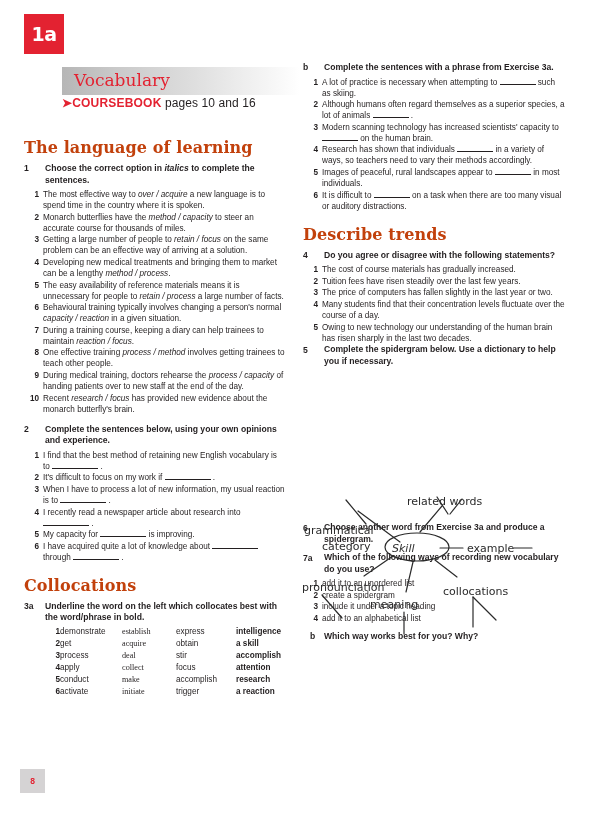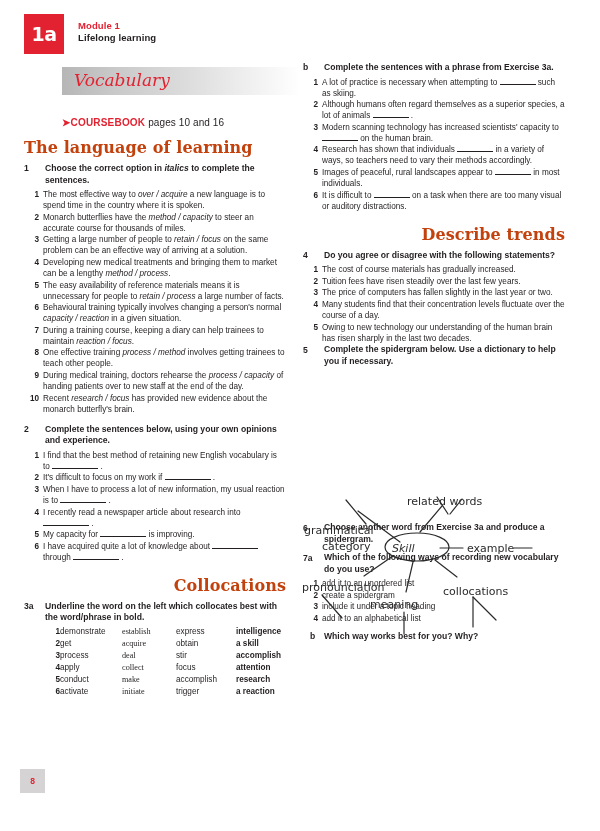--- a/index.html
+++ b/index.html
@@ -24,37 +24,37 @@
   .modtext .m1{color:#e32231;font-weight:bold;font-size:9.5px;letter-spacing:.1px;}
   .modtext .m2{color:#231f20;font-weight:bold;font-size:9.5px;letter-spacing:.1px;}
 
   
   .banner{
     position:absolute;left:62px;top:67px;width:238px;height:28px;
     background:linear-gradient(to right,#b6b6b6 0%,#c9c9c9 22%,#dcdcdc 52%,#efefef 78%,#ffffff 100%);
   }
   .banner span{
     position:absolute;left:12px;top:3px;
-    color:#e32231;font-family:"DejaVu Serif", serif;font-size:17px;font-weight:normal;font-style:italic;
-  }
-  .cbook{position:absolute;left:62px;top:117px;font-size:10px;letter-spacing:.1px;}
+    color:#e32231;font-family:"DejaVu Serif", serif;font-size:17px;font-weight:normal;
+  }
+  .cbook{position:absolute;left:62px;top:96px;font-size:12px;letter-spacing:.1px;}
   .cbook .arrow{color:#e32231;font-weight:bold;}
   .cbook .cb{color:#e32231;font-weight:bold;letter-spacing:.2px;}
   .cbook .pg{color:#231f20;}
 
   
   .col{position:absolute;width:262px;}
   .colL{left:24px;top:126px;}
   .colR{left:303px;top:62px;}
 
   h2.sec{
     color:#c2410c;font-family:"DejaVu Serif", serif;font-size:16px;
     font-weight:bold;margin:12px 0 6px 0;letter-spacing:.1px;
   }
-  h2.sec.gap{margin-top:13px;text-align:right;}
+  h2.sec.gap{margin-top:13px;}
 
   
   .ex{display:flex;margin-bottom:3px;}
   .ex .num{
     width:21px;flex:0 0 21px;font-weight:bold;font-size:8.6px;
     padding-top:.4px;
   }
   .ex .num.sub{width:21px;flex:0 0 21px;}
   .ex .stem{font-weight:bold;font-size:8.6px;line-height:1.34;flex:1;}
   .ex .stem i{font-style:italic;}
@@ -93,24 +93,20 @@
   .spider svg{display:block;}
   .spider text{font-family:"DejaVu Sans", sans-serif;font-size:11px;fill:#2b2b2b;}
 </style>
 </head>
 <body>
 
 <div class="page">
 
   <div class="header">
     <div class="modbox">1a</div>
-    <div class="modtext">
-      <div class="m1">Module 1</div>
-      <div class="m2">Lifelong learning</div>
-    </div>
   </div>
 
   <div class="banner">
     <span>Vocabulary</span>
   </div>
 
   <div class="cbook">
     <span class="arrow">➤</span><span class="cb">COURSEBOOK</span><span class="pg"> pages 10 and 16</span>
   </div>
 

